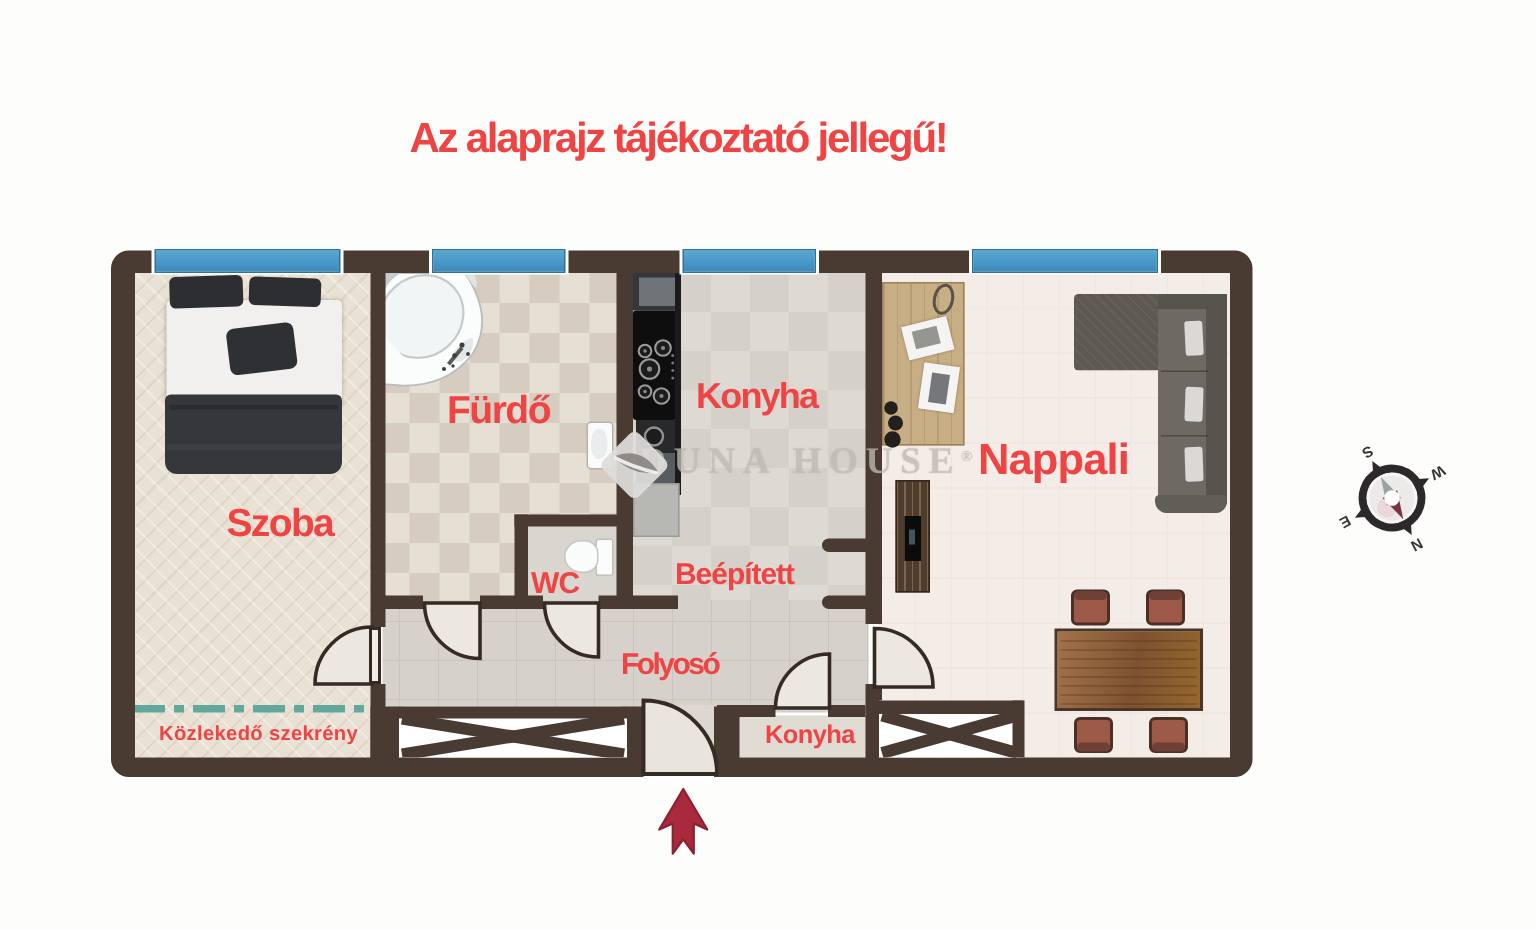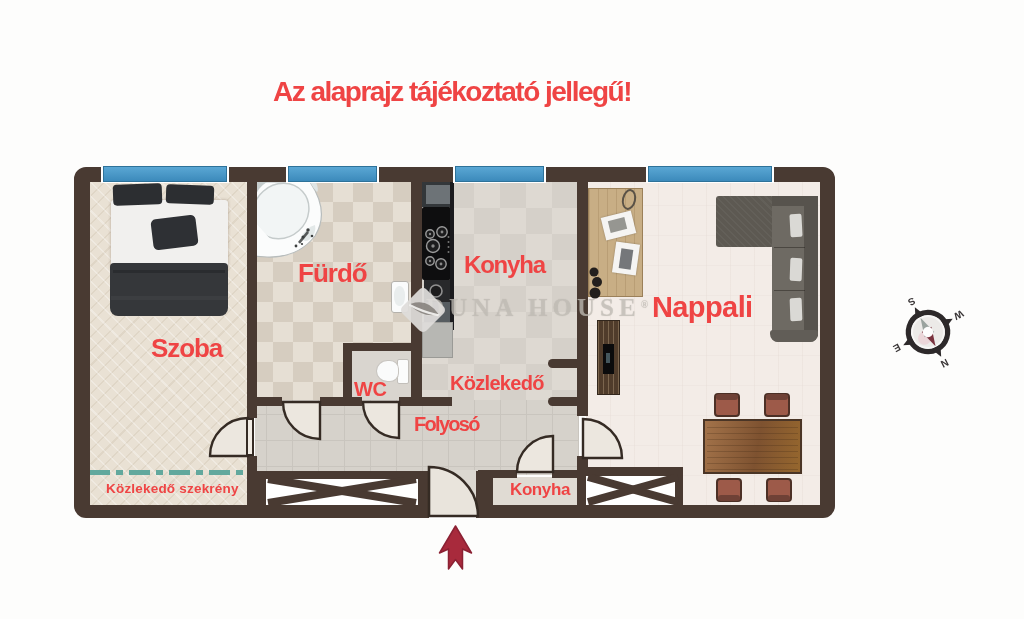--- a/index.html
+++ b/index.html
@@ -303,19 +303,19 @@
 <div class="lbl" style="left:128px;top:333px;font-size:26px;letter-spacing:-1.1px;margin-left:23px;">Szoba</div>
 
 <div class="lbl" style="left:298px;top:258px;font-size:26px;letter-spacing:-1.0px;">Fürdő</div>
 
 <div class="lbl" style="left:464px;top:251px;font-size:24px;letter-spacing:-1.2px;">Konyha</div>
 
 <div class="lbl" style="left:652px;top:291px;font-size:29px;letter-spacing:-0.6px;">Nappali</div>
 
 <div class="lbl" style="left:354px;top:378px;font-size:20px;letter-spacing:-0.5px;">WC</div>
 
-<div class="lbl" style="left:450px;top:372px;font-size:20px;letter-spacing:-0.7px;">Közlekedő</div>
-
-<div class="lbl" style="left:414px;top:413px;font-size:20px;letter-spacing:-1.7px;">Folyosó</div>
+<div class="lbl" style="left:450px;top:372px;font-size:20px;letter-spacing:-0.7px;">Beépített</div>
+
+<div class="lbl" style="left:414px;top:432px;font-size:20px;letter-spacing:-1.7px;">Folyosó</div>
 
 <div class="lbl" style="left:510px;top:480px;font-size:17px;letter-spacing:-0.4px;">Konyha</div>
 
 <div class="lbl" style="left:106px;top:481px;font-size:13.5px;letter-spacing:0.2px;">Közlekedő szekrény</div>
 
 </body></html>

